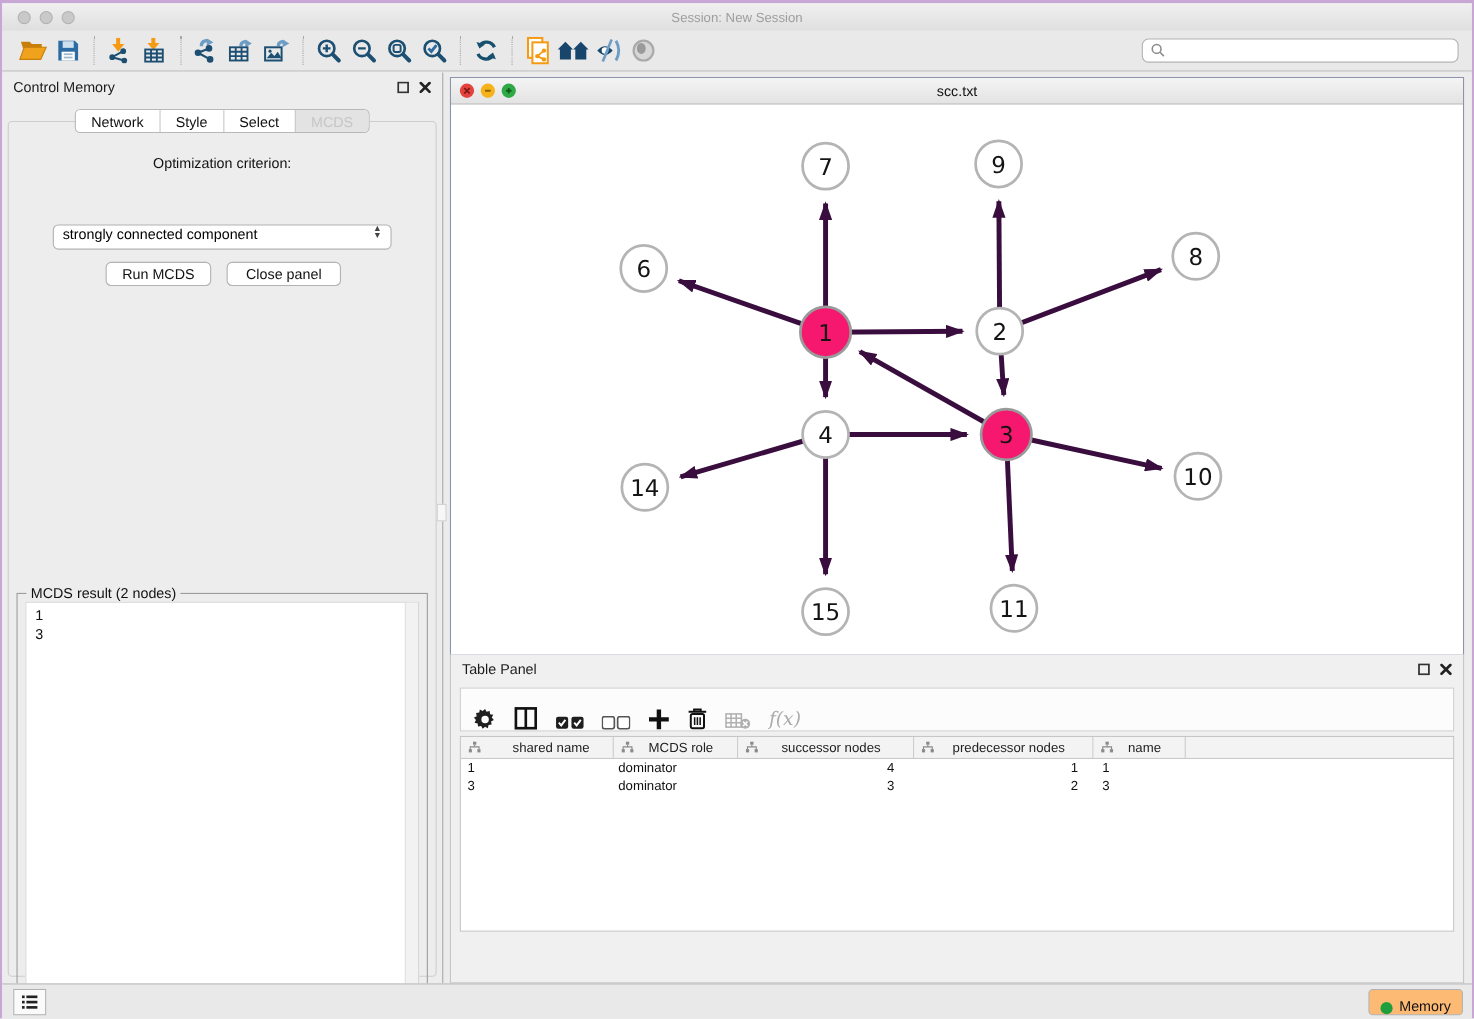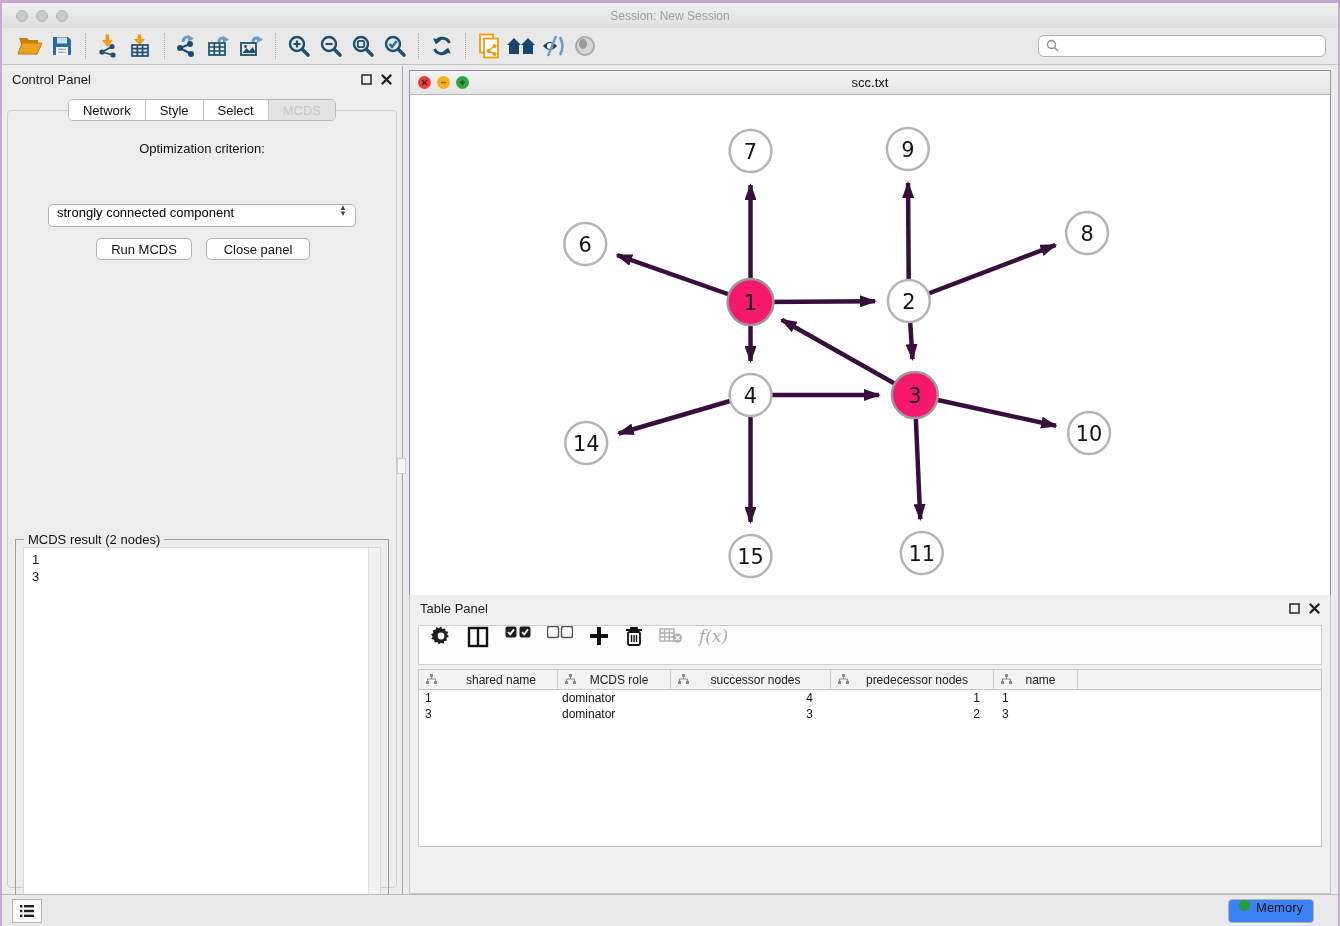--- a/index.html
+++ b/index.html
@@ -54,33 +54,33 @@
   
   #net-frame { position:absolute; left:5px; right:7px; top:4px; height:526px; background:#fff; border:1px solid #8e93ad; }
   #net-titlebar { height:24px; background:linear-gradient(#f4f4f4,#e3e3e3); border-bottom:1px solid #b5b5b5; display:flex; align-items:center; position:relative; }
   .ntl { width:13px; height:13px; border-radius:50%; display:flex; align-items:center; justify-content:center; font-size:10px; font-weight:bold; }
   #net-title { position:absolute; left:0; right:0; text-align:center; font-size:13px; color:#111; }
   #graph-svg { position:absolute; left:0; right:0; top:24px; bottom:0; width:100%; height:500px; }
   #net-grip { position:absolute; left:50%; top:533px; width:7px; height:6px; background:#ddd; border:1px solid #bbb; }
 
   
   #table-panel { position:absolute; left:5px; right:7px; top:529px; bottom:0; background:#f0f0f0; border:1px solid #c6c6c6; border-top:none; }
-  #tp-toolbar { position:absolute; left:8px; right:8px; top:30px; height:40px; background:#fcfcfc; border:1px solid #cfcfcf; display:flex; align-items:flex-start; gap:16px; padding-left:12px; }
+  #tp-toolbar { position:absolute; left:8px; right:8px; top:30px; height:40px; background:#fcfcfc; border:1px solid #cfcfcf; display:flex; align-items:flex-end; gap:16px; padding-left:12px; }
   #tp-table { position:absolute; left:8px; right:8px; top:74px; height:178px; background:#fff; border:1px solid #c6c6c6; overflow:hidden; }
   #tp-header { display:flex; height:20px; background:#f3f3f3; border-bottom:1px solid #c9c9c9; }
   .hcell { position:relative; border-right:1px solid #cdcdcd; display:flex; align-items:center; justify-content:center; font-size:12px; color:#222; }
   .hcell .treeicon { position:absolute; left:7px; }
   .trow { display:flex; height:16px; font-size:12px; color:#111; align-items:center; }
   .tcell { overflow:hidden; white-space:nowrap; }
   #tp-tabs-strip { position:absolute; left:0; right:0; bottom:0; height:48px; background:#e7e7e7; border-top:1px solid #cfcfcf; display:flex; align-items:center; justify-content:center; }
 
   
   #statusbar { position:absolute; left:0; right:0; bottom:0; height:32px; background:#e9e9e9; border-top:1px solid #bcbcbc; display:flex; align-items:center; }
   #tasks-btn { width:30px; height:24px; margin-left:10px; background:#fafafa; border:1px solid #b3b3b3; display:flex; align-items:center; justify-content:center; }
-  #memory-btn { margin-left:auto; margin-right:24px; height:24px; padding:0 10px; background:#3b82f6; border:1px solid #b3b3b3; border-radius:4px; display:flex; align-items:flex-start; gap:6px; font-size:13px; color:#111; }
+  #memory-btn { margin-left:auto; margin-right:8px; height:24px; padding:0 10px; background:#fdba74; border:1px solid #b3b3b3; border-radius:4px; display:flex; align-items:flex-end; gap:6px; font-size:13px; color:#111; }
   #memory-dot { width:11px; height:11px; border-radius:50%; background:#1f9e3e; }
 
   .fx { font-family:"DejaVu Serif", serif; font-style:italic; font-size:17px; color:#ababab; }
 </style>
 </head>
 <body>
 
 <div id="app">
 
   <div id="titlebar">
@@ -234,21 +234,21 @@
           <path d="M9.5 9.5 L13 13" stroke="#8a8a8a" stroke-width="1.4"></path>
         </svg>
       <input placeholder="" style="">
     </div>
   </div>
 
   <div id="main">
 
     <div id="left-panel">
       <div class="panel-head">
-        <span class="ptitle">Control Panel</span>
+        <span class="ptitle">Control Memory</span>
         <span class="pbtns">
           <svg width="11" height="11" viewBox="0 0 11 11">
               <rect x="1" y="1" width="9" height="9" fill="none" stroke="#333" stroke-width="1.6"></rect>
             </svg>
           <svg width="11" height="11" viewBox="0 0 11 11">
               <path d="M1.5 1.5 L9.5 9.5 M9.5 1.5 L1.5 9.5" stroke="#222" stroke-width="2.4" stroke-linecap="round"></path>
             </svg>
         </span>
       </div>
       <div id="cp-tabs">

